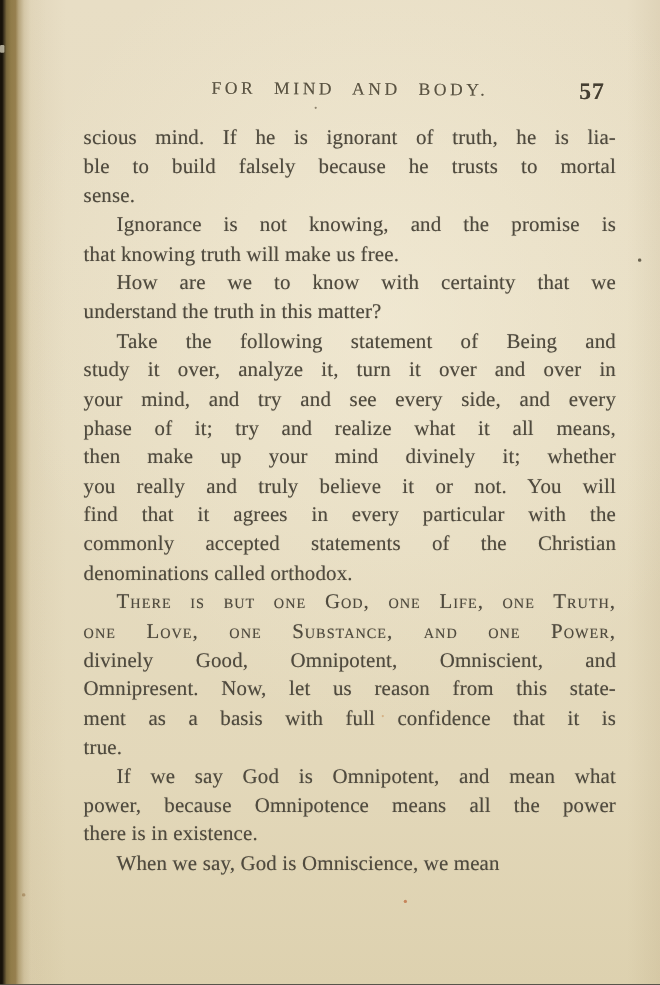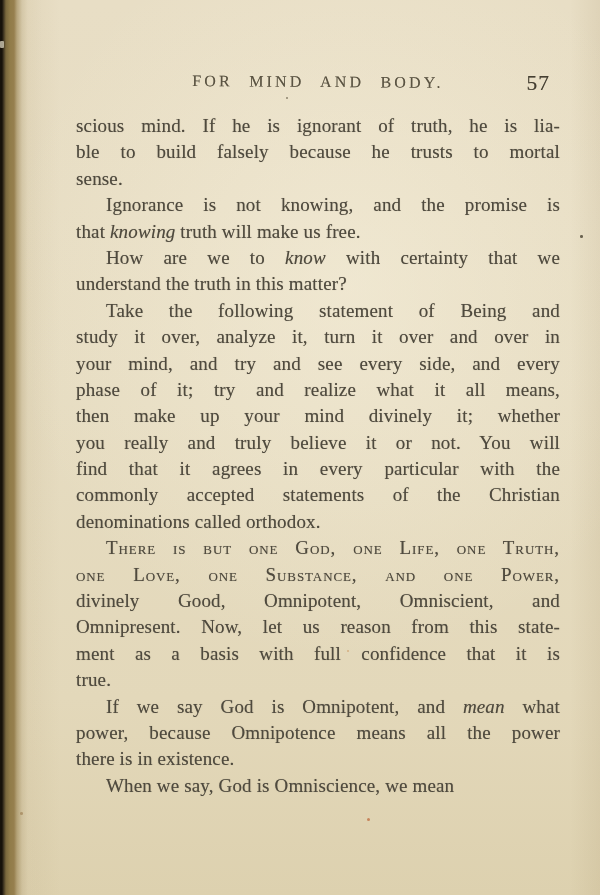--- a/index.html
+++ b/index.html
@@ -39,41 +39,41 @@
   }
   .running-title {
     display: block; text-align: center;
     font-size: 16px; letter-spacing: 3.2px; word-spacing: 9px;
     transform: rotate(0.4deg);
     color: #5a5342;
     text-shadow: 0 0 0.6px rgba(90,83,66,0.5);
   }
   .page-number {
     position: absolute; right: 10px; top: -2px;
-    font-size: 21.5px; font-weight: normal; letter-spacing: 1px;
+    font-size: 21.5px; font-weight: bold; letter-spacing: 1px;
     color: #453f32;
     text-shadow: 0 0 0.5px rgba(69,63,50,0.5);
   }
   .body-text {
     position: absolute; left: 76px; right: 40px; top: 113px;
     color: #4f4a3e;
     text-shadow: 0 0 0.7px rgba(79,74,62,0.5);
   }
   .line {
     font-size: 19px;
     line-height: 26.4px;
     height: 26.4px;
     text-align: justify;
     text-align-last: left;
     letter-spacing: 0.15px;
   }
   .line.just { text-align-last: justify; }
   .line.indent { text-indent: 30px; }
   .seg-sc { font-variant: small-caps; letter-spacing: 0.9px; }
-  .seg-it { font-style: italic; }
+  .seg-it { }
   
   .speck { position: absolute; border-radius: 50%; }
   .speck-header   { left: 286px; top: 97px;  width: 2px; height: 2px; background: rgba(100,90,70,0.7); }
   .speck-rightdot { left: 580px; top: 235px; width: 2.5px; height: 2.5px; background: rgba(85,77,60,0.85); }
   .speck-left     { left: 20px;  top: 812px; width: 3px; height: 2.5px; background: rgba(150,115,70,0.55); }
   .speck-red      { left: 367px; top: 818px; width: 3px; height: 3px; background: rgba(185,90,45,0.65); }
   .speck-mid      { left: 347px; top: 650px; width: 2px; height: 2px; background: rgba(195,125,60,0.45); }
 </style>
 </head>
 <body>

